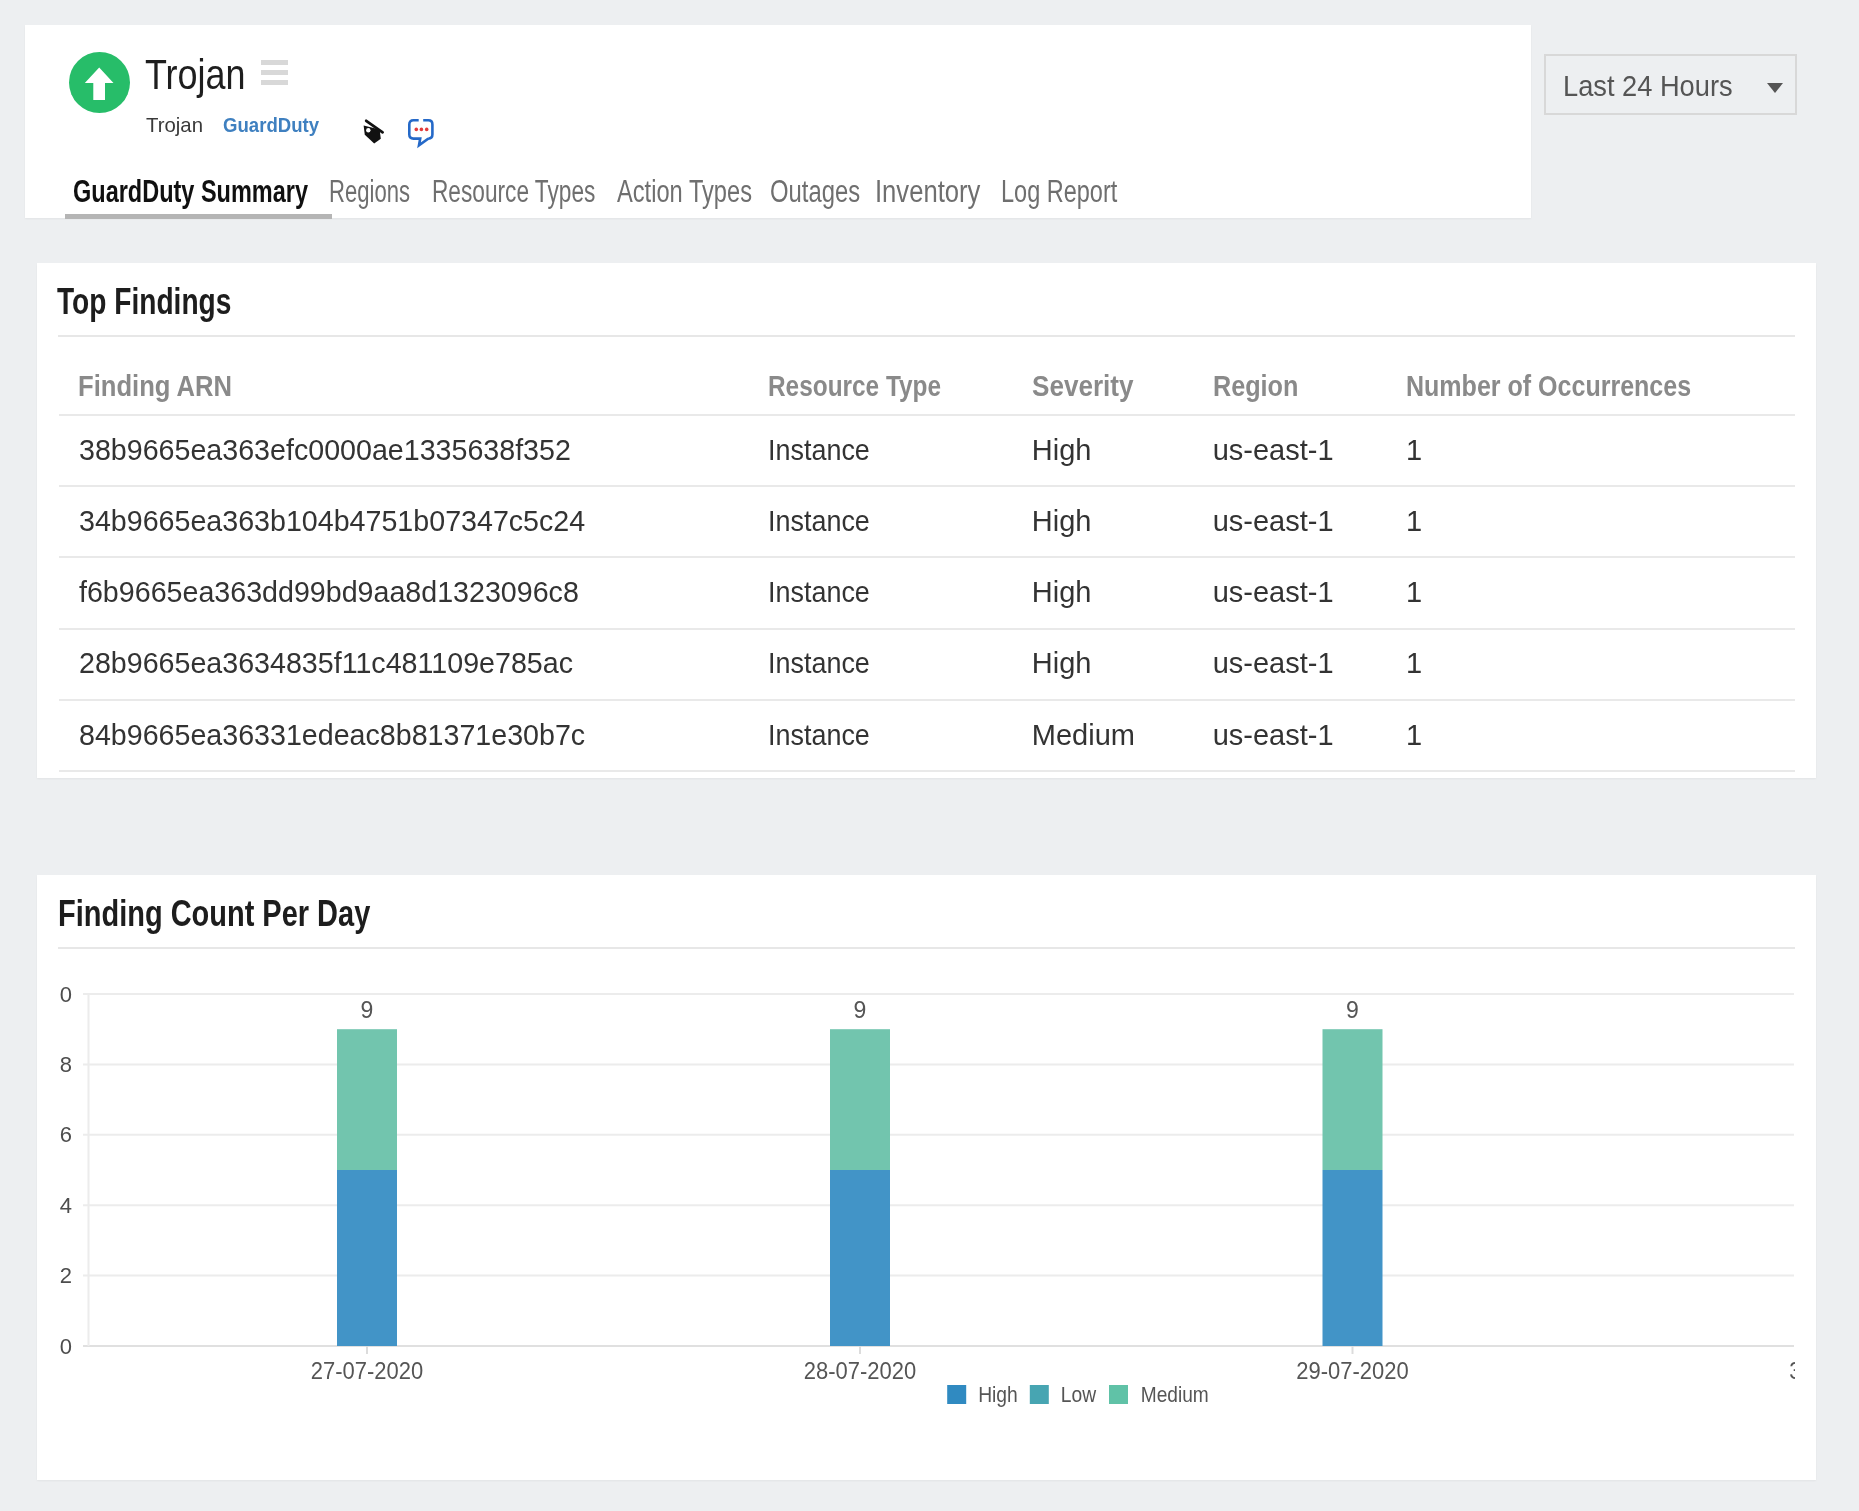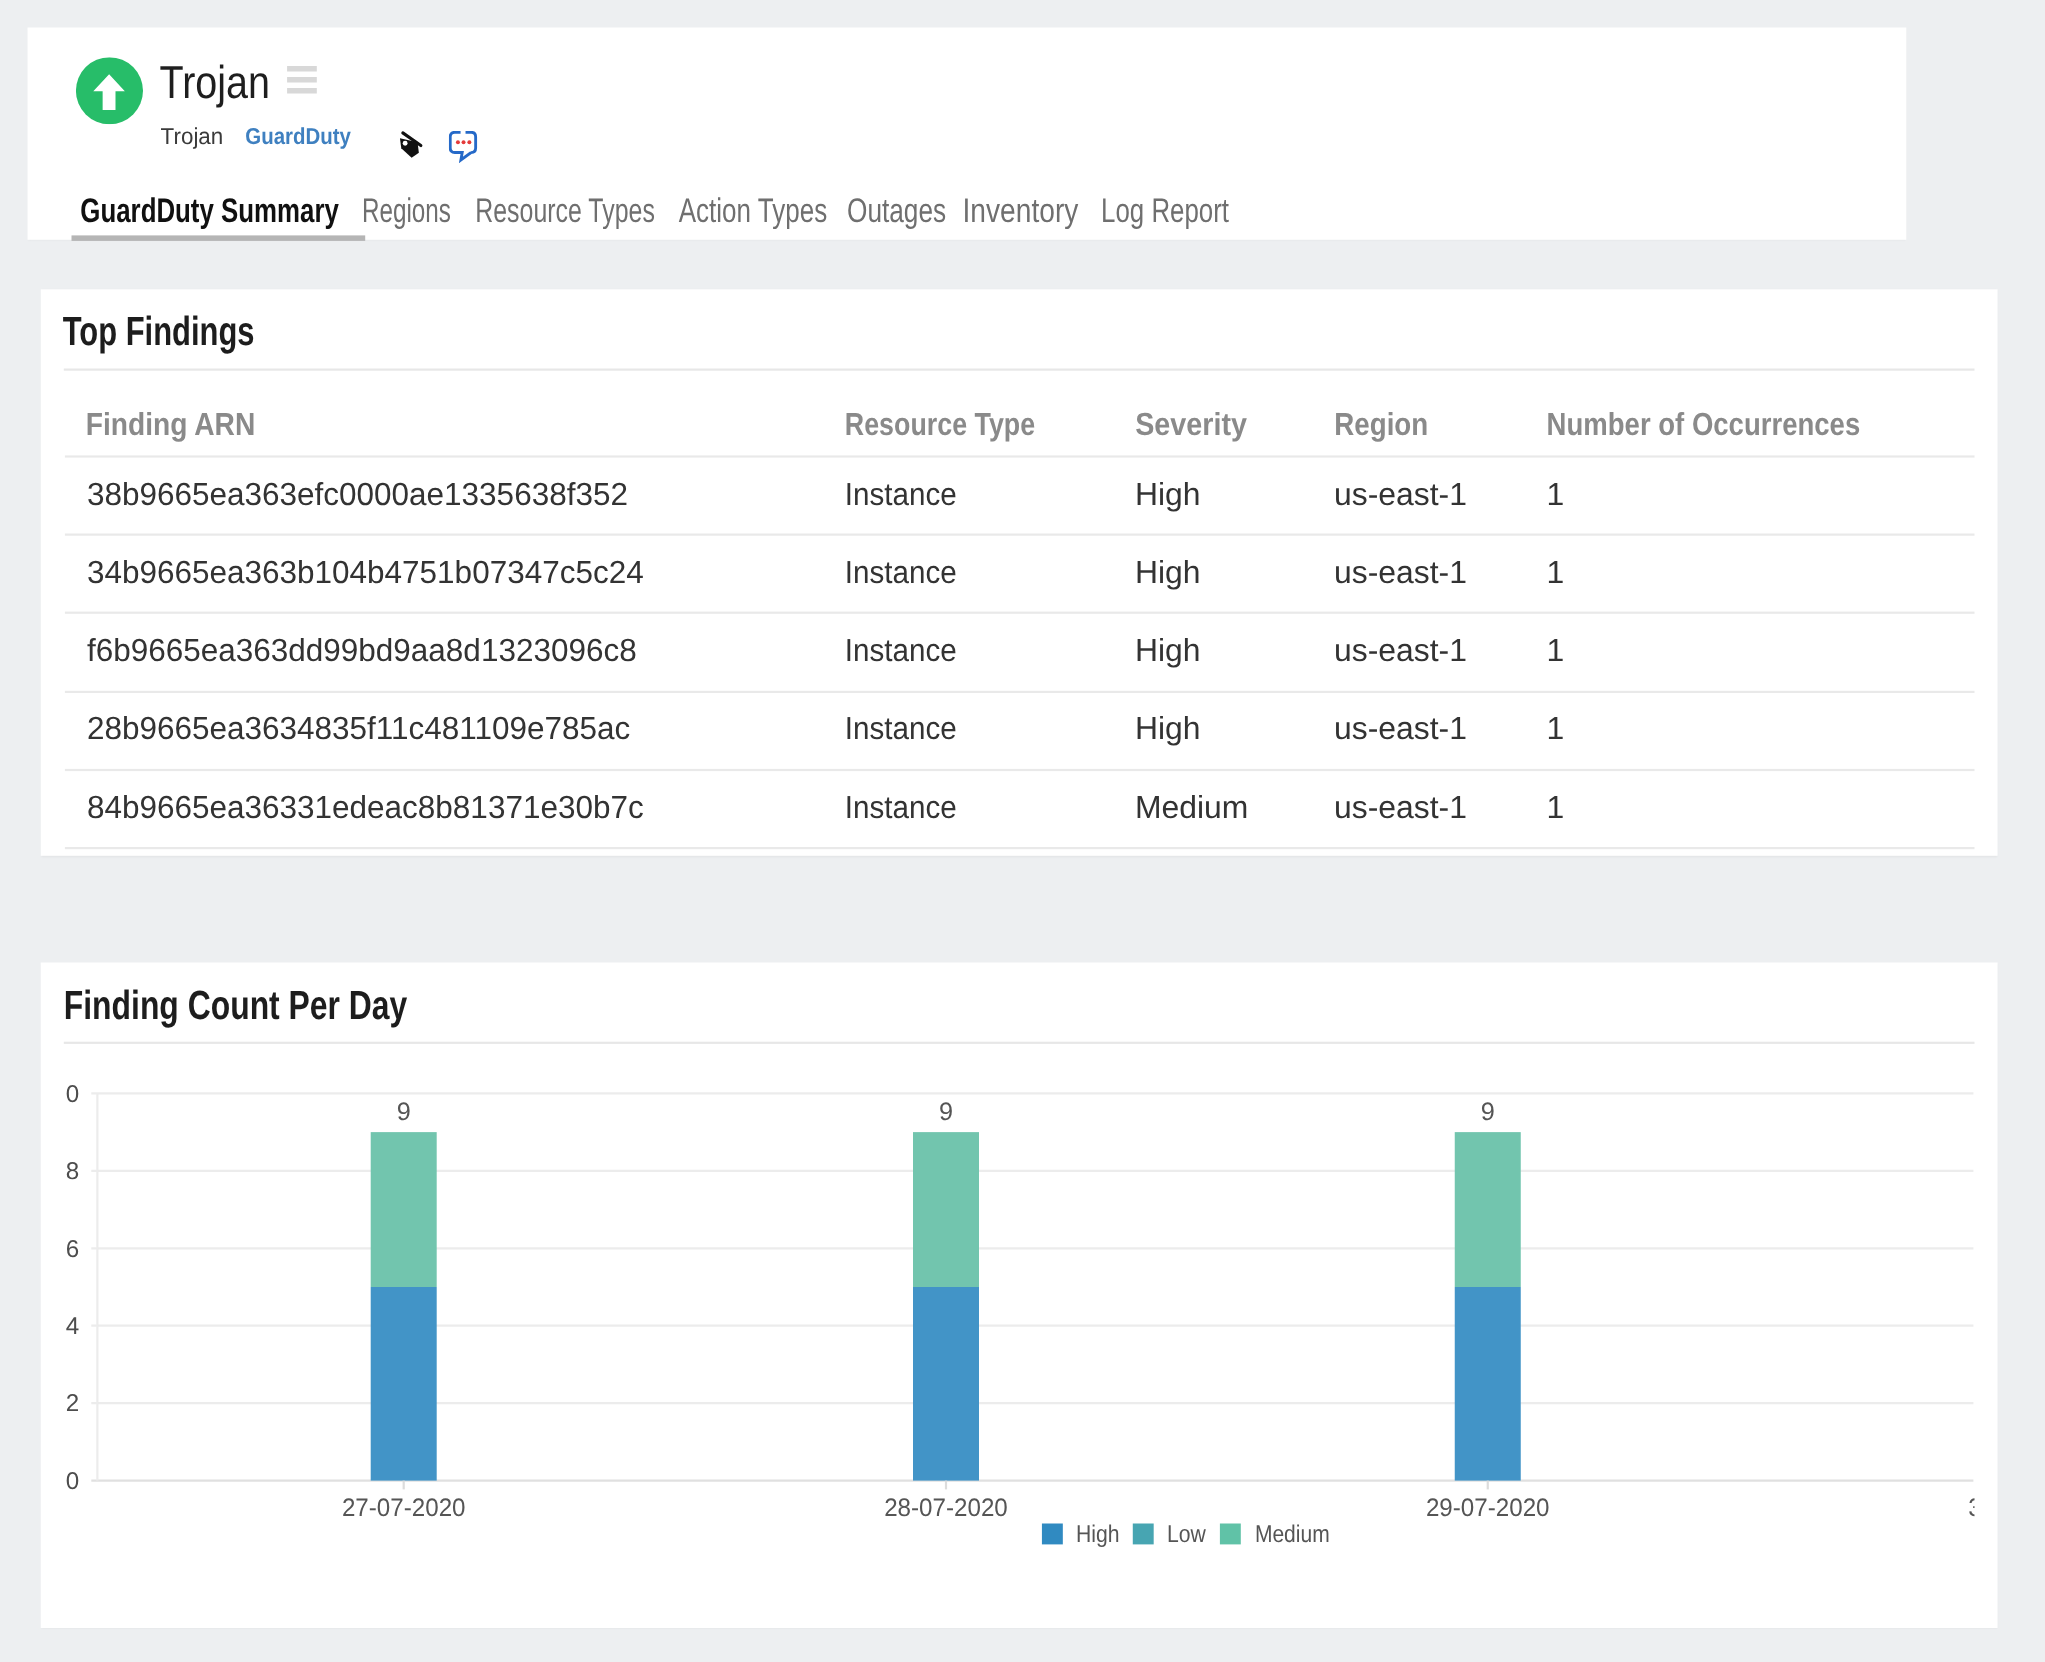--- a/index.html
+++ b/index.html
@@ -4,21 +4,21 @@
 <title>Trojan - GuardDuty Summary</title>
 <style>
   * { margin:0; padding:0; box-sizing:border-box; }
   html,body { width:1859px; height:1511px; background:#edeff1; font-family:"Liberation Sans", sans-serif; }
   .card { position:absolute; background:#fff; box-shadow:0 1px 2px rgba(0,0,0,0.05); }
   .abs { position:absolute; white-space:nowrap; line-height:1; transform-origin:0 50%; }
 </style>
 </head>
 <body>
 
-<div class="card" style="left:25px; top:25px; width:1708px; height:193px;">
+<div class="card" style="left:25px; top:25px; width:1506px; height:193px;">
 
   <svg class="abs" style="left:44px; top:27px;" width="61" height="61" viewBox="0 0 61 61">
     <circle cx="30.5" cy="30.5" r="30.5" fill="#27bd69"></circle>
     <path d="M30.2 15.5 L44.5 31 L36 31 L36 48 L24.3 48 L24.3 31 L15.8 31 Z" fill="#ffffff"></path>
   </svg>
 
   <div class="abs" id="title" style="left:120px; top:28.8px; font-size:42px; font-weight:400; color:#1e1e1e; transform:scaleX(0.855);">Trojan</div>
 
   <div class="abs" style="left:236px; top:34.9px; width:27px;">
     <div style="height:5.2px; background:#d8d8d8;"></div>
@@ -35,20 +35,24 @@
     <circle cx="7.3" cy="13.2" r="2.2" fill="#fff"></circle>
   </svg>
 
   <svg class="abs" style="left:383px; top:93.5px;" width="27" height="31" viewBox="0 0 27 31">
     <path d="M15.2 1.3 L20.3 1.3 Q24.4 1.3 24.4 5.4 L24.4 15.5 Q24.4 19.6 20.3 19.6 L20.4 19.6 L11 26.4 L12.2 19.6 L5.4 19.6 Q1.3 19.6 1.3 15.5 L1.3 5.4 Q1.3 1.3 5.4 1.3 L10.7 1.3" stroke="#2569c8" stroke-width="2.6" fill="none"></path>
     <circle cx="8.3" cy="10.4" r="1.8" fill="#e43b3b"></circle>
     <circle cx="13.4" cy="10.4" r="1.8" fill="#e43b3b"></circle>
     <circle cx="18.7" cy="10.4" r="1.8" fill="#e43b3b"></circle>
   </svg>
 
+  <div class="abs" style="left:1519px; top:29px; width:253px; height:61px; border:2px solid #d8d8d8;">
+    <div class="abs" id="last24" style="left:17px; top:15.1px; font-size:30px; color:#555; transform:scaleX(0.908);">Last 24 Hours</div>
+    <div class="abs" style="left:221px; top:26.5px; width:0; height:0; border-left:8.5px solid transparent; border-right:8.5px solid transparent; border-top:10px solid #555;"></div>
+  </div>
 
   <div class="abs" id="tab0" style="left:48px;    top:151.1px; font-size:31px; font-weight:700; color:#101010; transform:scaleX(0.758);">GuardDuty Summary</div>
   <div class="abs" id="tab1" style="left:304px;   top:151.1px; font-size:31px; color:#6f6f6f; transform:scaleX(0.712);">Regions</div>
   <div class="abs" id="tab2" style="left:407px;   top:151.1px; font-size:31px; color:#6f6f6f; transform:scaleX(0.731);">Resource Types</div>
   <div class="abs" id="tab3" style="left:591.5px; top:151.1px; font-size:31px; color:#6f6f6f; transform:scaleX(0.763);">Action Types</div>
   <div class="abs" id="tab4" style="left:744.5px; top:151.1px; font-size:31px; color:#6f6f6f; transform:scaleX(0.769);">Outages</div>
   <div class="abs" id="tab5" style="left:849.5px; top:151.1px; font-size:31px; color:#6f6f6f; transform:scaleX(0.826);">Inventory</div>
   <div class="abs" id="tab6" style="left:975.5px; top:151.1px; font-size:31px; color:#6f6f6f; transform:scaleX(0.758);">Log Report</div>
   <div class="abs" style="left:40px; top:188.5px; width:267px; height:5px; background:#b5b5b5;"></div>
 </div>

